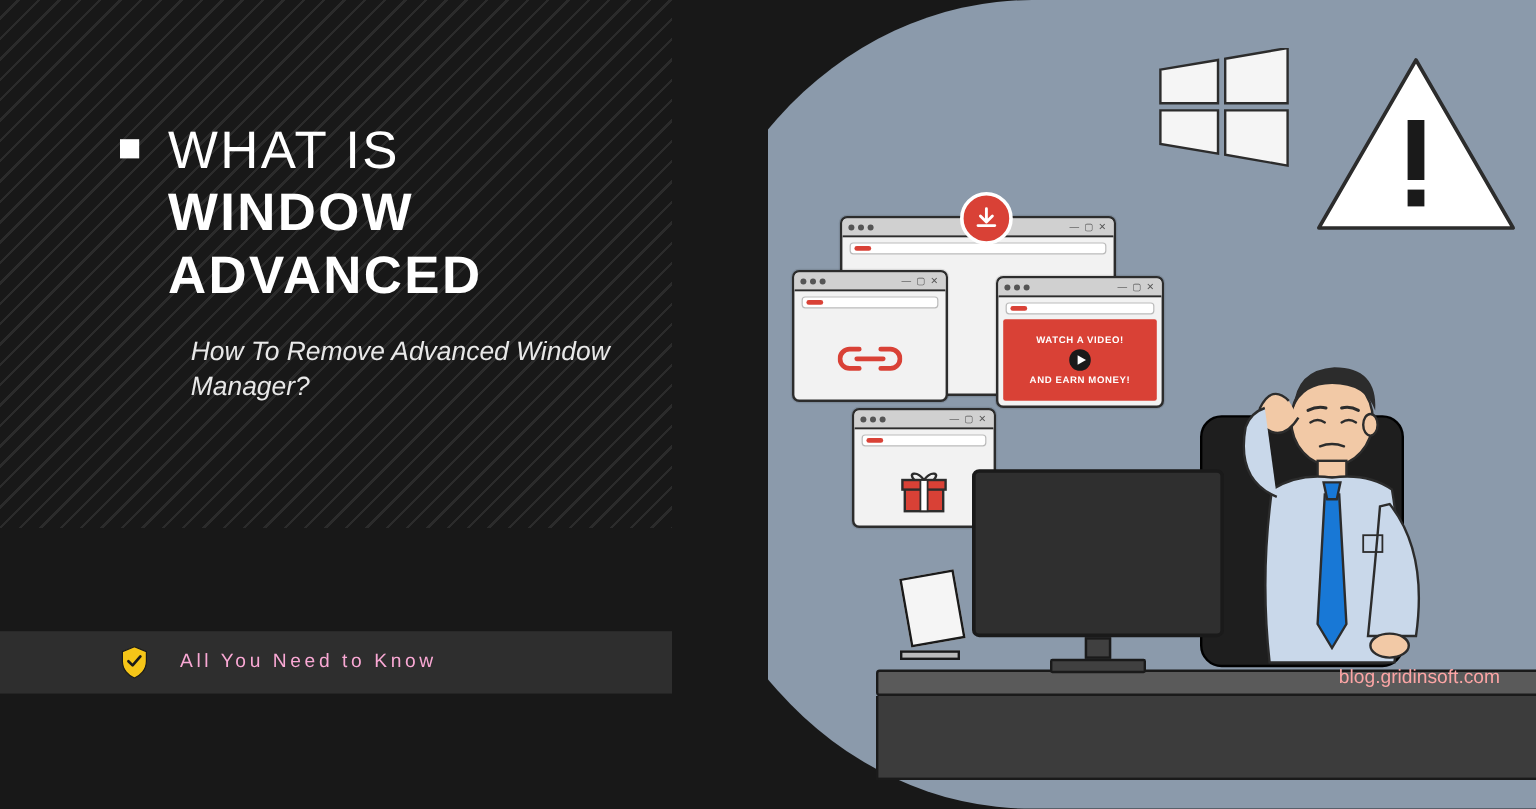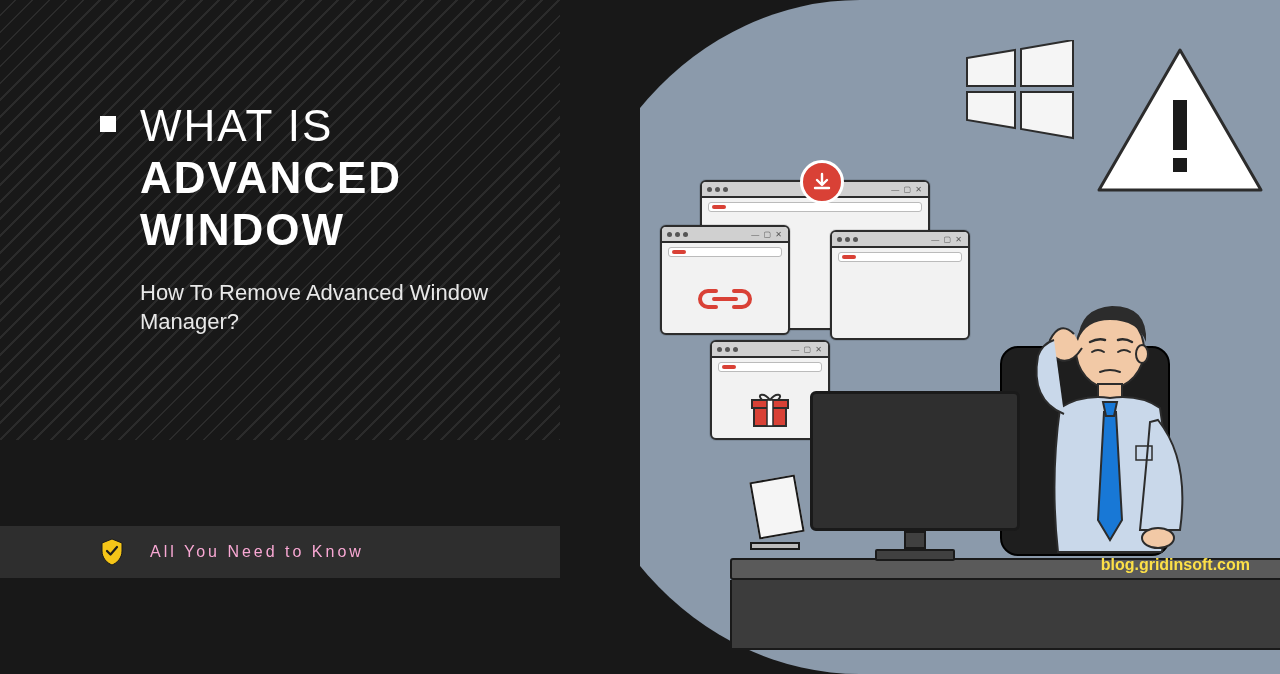--- a/index.html
+++ b/index.html
@@ -37,21 +37,21 @@
   background: #8b9aab;
   border-top-left-radius: 50% 60%;
   border-bottom-left-radius: 50% 60%;
   z-index: 1;
 }
 
 .heading-block { position: absolute; left: 100px; top: 100px; z-index: 3; width: 420px; }
 .bullet-square { position: absolute; left: 100px; top: 116px; width: 16px; height: 16px; background: #fff; z-index: 3; }
 .title { color: #fff; font-size: 44px; font-weight: 400; letter-spacing: 2px; line-height: 1.18; margin-left: 40px; }
 .title b { font-weight: 800; display: block; }
-.subtitle { color: #e8e8e8; font-size: 22px; font-weight: 300; margin-left: 40px; margin-top: 22px; line-height: 1.35; }
+.subtitle { color: #e8e8e8; font-size: 22px; font-weight: 300; margin-left: 59px; margin-top: 22px; line-height: 1.35; font-style: italic; }
 
 .bottom-bar {
   position: absolute; left: 0; top: 526px; width: 560px; height: 52px;
   background: #2e2e2e; z-index: 3;
   display: flex; align-items: center; gap: 26px; padding-left: 100px;
 }
 .shield-icon { width: 24px; height: 28px; }
 .bottom-text { color: #f9a8d4; font-size: 16px; letter-spacing: 3px; font-weight: 300; }
 
 
@@ -93,40 +93,40 @@
 
 .monitor { position:absolute; left:250px; bottom:108px; width:210px; height:175px; z-index:7;}
 .mon-screen { width:210px; height:140px; background:#2f2f2f; border:3px solid #1a1a1a; border-radius:6px;}
 .mon-neck { width:22px; height:18px; background:#404040; border:2px solid #1a1a1a; margin:0 auto;}
 .mon-base { width:80px; height:12px; background:#404040; border:2px solid #1a1a1a; margin:0 auto; border-radius:2px;}
 
 .stand { position:absolute; left:190px; bottom:116px; width:54px; height:80px; z-index:7;}
 .stand-paper { width:46px; height:58px; background:#f5f5f5; border:2px solid #1a1a1a; transform:rotate(-10deg); margin-left:4px;}
 .stand-base { width:50px; height:8px; background:#bbb; border:2px solid #1a1a1a; margin-top:6px;}
 
-.credit { position:absolute; right:30px; bottom:100px; color:#fde047; font-size:16px; font-weight:700; z-index:10; }
+.credit { position:absolute; right:30px; bottom:100px; color:#fca5a5; font-size:16px; font-weight:400; z-index:10; }
 </style>
 </head>
 <body>
 
 <div class="container">
 
   <div class="right-panel"></div>
 
   <div class="left-panel">
     <div class="stripes"></div>
   </div>
 
   <span class="bullet-square"></span>
 
   <div class="heading-block">
     <div class="title">
       <span>WHAT IS</span>
+      <b>WINDOW</b>
       <b>ADVANCED</b>
-      <b>WINDOW</b>
     </div>
     <div class="subtitle">How To Remove Advanced Window Manager?</div>
   </div>
 
   <div class="bottom-bar">
     <svg class="shield-icon" viewBox="0 0 24 28">
       <path d="M12 1 L22 5 V13 C22 20 17 25 12 27 C7 25 2 20 2 13 V5 Z" fill="#f5c518" stroke="#1a1a1a" stroke-width="1"></path>
       <path d="M7 13 L10.5 16.5 L17 9" fill="none" stroke="#1a1a1a" stroke-width="2.2" stroke-linecap="round" stroke-linejoin="round"></path>
     </svg>
     <span class="bottom-text">All You Need to Know</span>
@@ -185,20 +185,25 @@
     <div class="popup popup-video">
       <div class="titlebar">
         <div class="dots">
             <span></span>
             <span></span>
             <span></span>
           </div>
         <div class="wnd">— ▢ ✕</div>
       </div>
       <div class="addrbar"></div>
+      <div class="video-body">
+        <span class="vtxt">WATCH A VIDEO!</span>
+        <span class="play"></span>
+        <span class="vtxt">AND EARN MONEY!</span>
+      </div>
     </div>
 
     <div class="popup popup-gift">
       <div class="titlebar">
         <div class="dots">
             <span></span>
             <span></span>
             <span></span>
           </div>
         <div class="wnd">— ▢ ✕</div>

